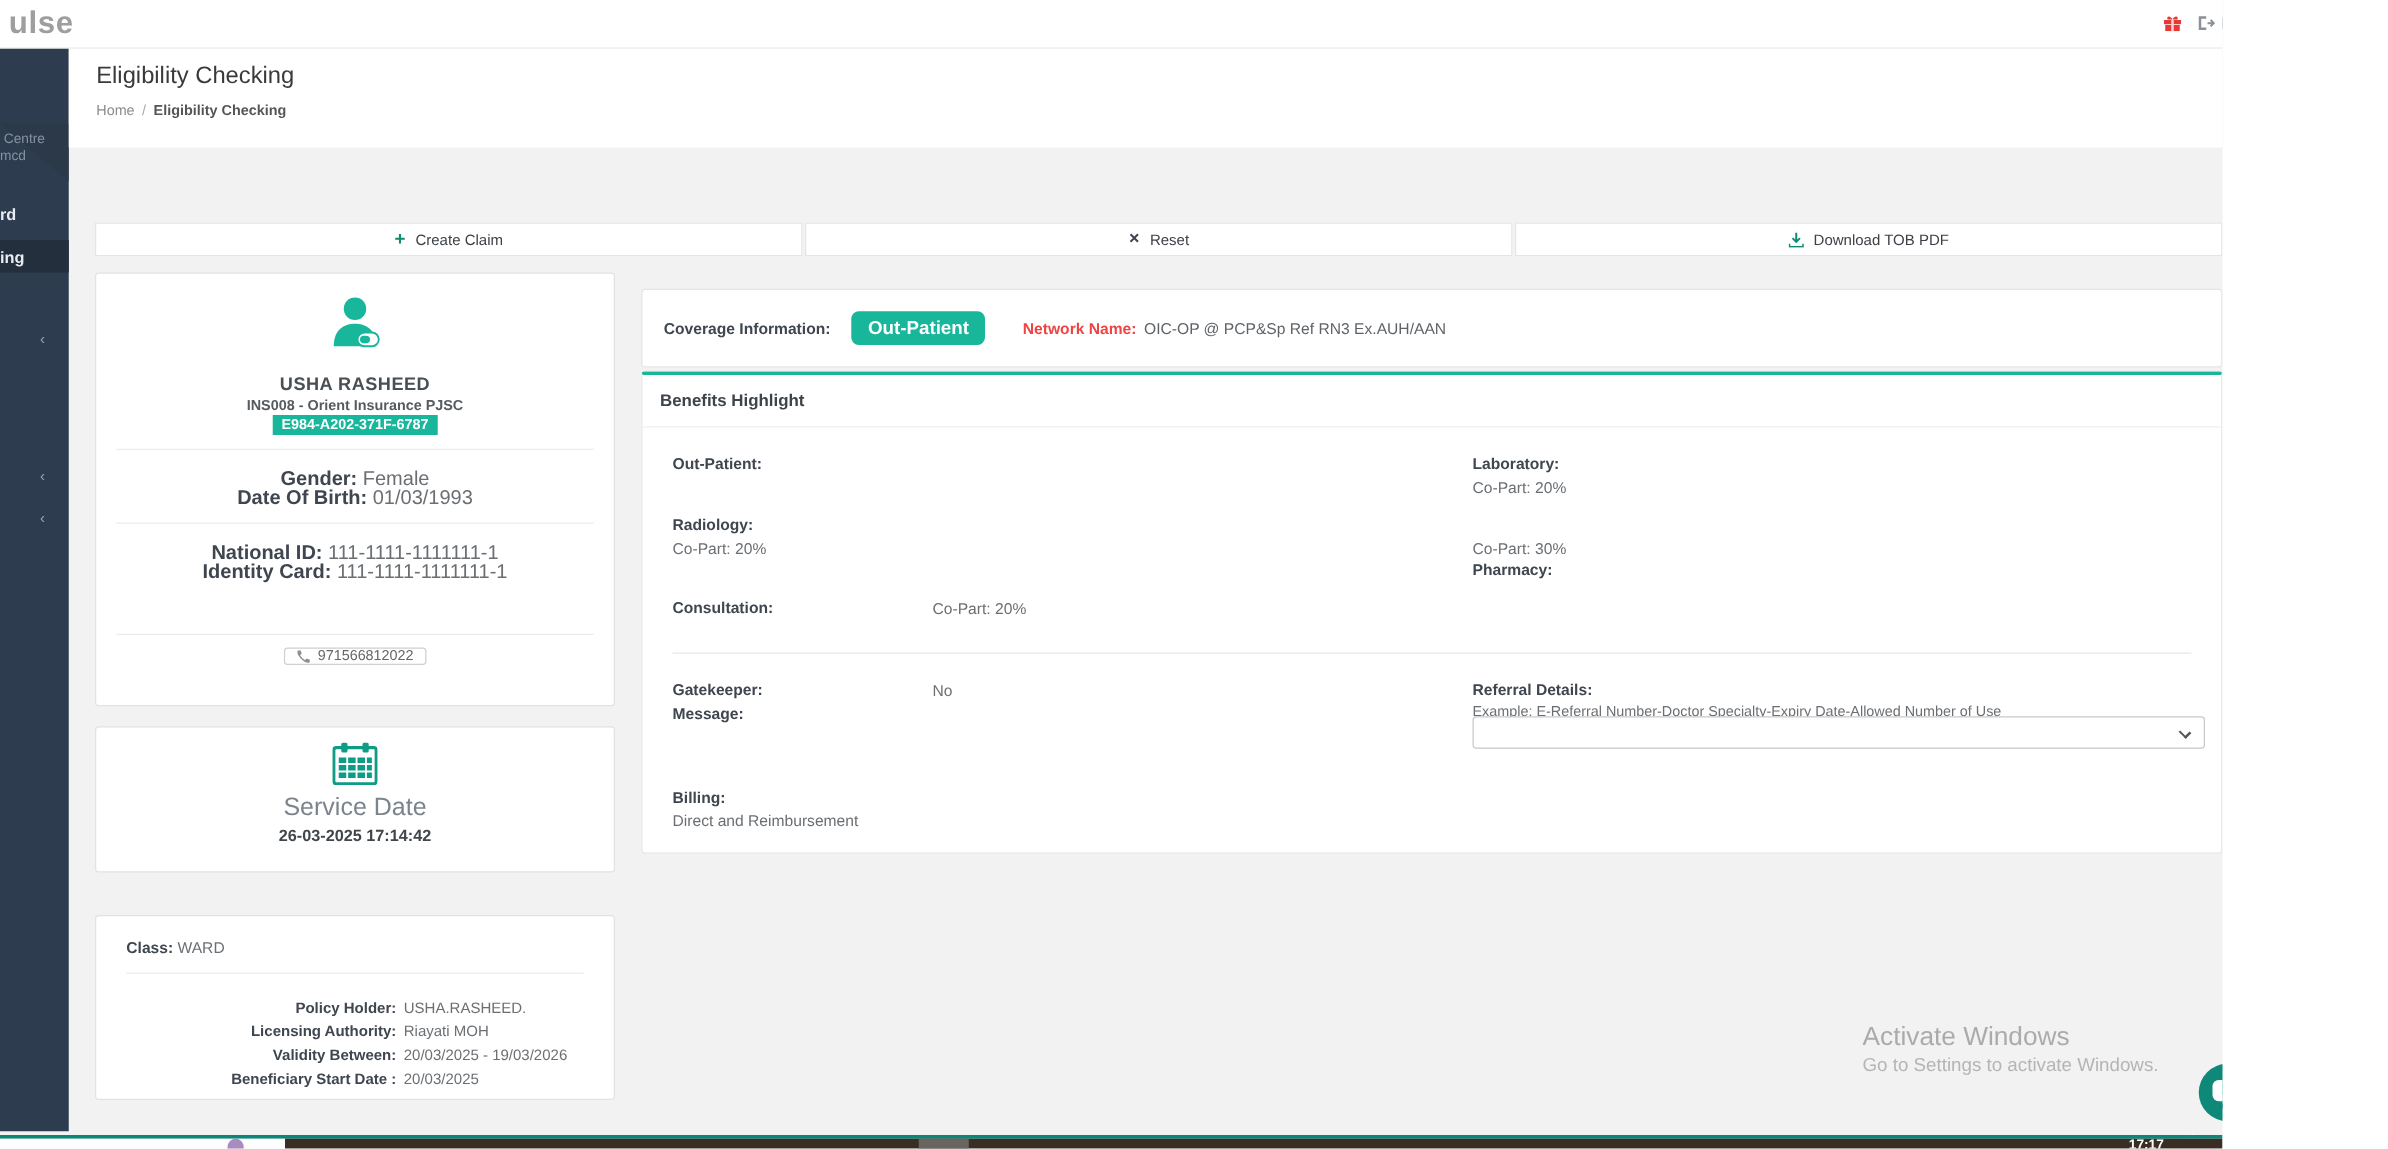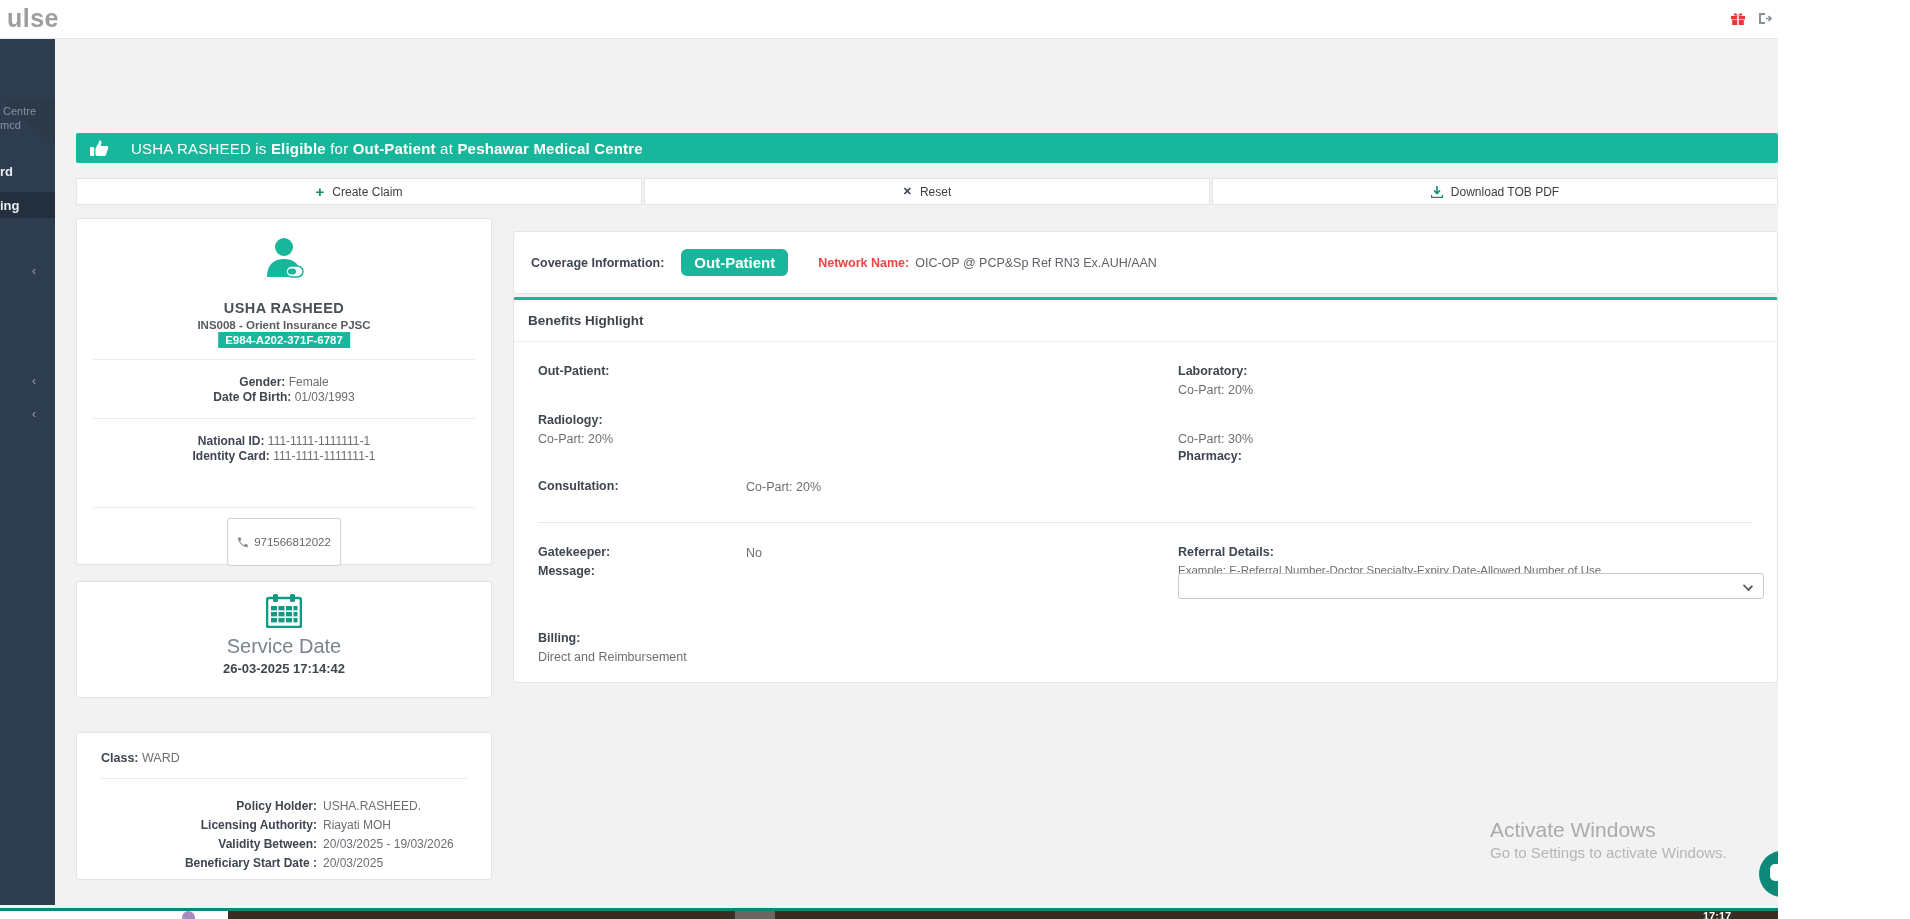--- a/index.html
+++ b/index.html
@@ -42,23 +42,23 @@
 
   
   .card { position:absolute; background:#ffffff; border:1px solid #e2e2e2; border-radius:3px; }
   .c1 { left:76px; top:218px; width:416px; height:347px; text-align:center; }
   .c2 { left:76px; top:581px; width:416px; height:117px; text-align:center; }
   .c3 { left:76px; top:732px; width:416px; height:148px; }
   .hr { position:absolute; left:16px; right:16px; border-top:1px solid #ececec; }
   .pname { position:absolute; left:0; width:100%; top:81px; font-size:14.5px; font-weight:bold; color:#4a4f54; letter-spacing:.4px; }
   .pins { position:absolute; left:0; width:100%; top:100px; font-size:11.5px; font-weight:bold; color:#565b60; }
   .pcard-badge { position:absolute; left:50%; transform:translateX(-50%); top:113px; background:#18b79b; color:#fff; font-size:11.5px; font-weight:bold; padding:2px 7px; }
-  .kv { position:absolute; left:0; width:100%; font-size:12px; color:#6b6f73; }
+  .kv { position:absolute; left:0; width:100%; font-size:16px; color:#6b6f73; }
   .kv b { color:#3f4650; font-weight:bold; }
-  .phonechip { position:absolute; left:50%; transform:translateX(-50%); top:299px; display:inline-flex; align-items:center; gap:6px; border:1px solid #cfcfcf; border-radius:3px; padding:17px 9px; font-size:11.5px; color:#666; background:#fff; cursor:pointer; white-space:nowrap; }
+  .phonechip { position:absolute; left:50%; transform:translateX(-50%); top:299px; display:inline-flex; align-items:center; gap:6px; border:1px solid #cfcfcf; border-radius:3px; padding:0 9px; font-size:11.5px; color:#666; background:#fff; cursor:pointer; white-space:nowrap; }
   .svcdate { position:absolute; left:0; width:100%; top:53px; font-size:20px; color:#7b848c; }
   .svcdt { position:absolute; left:0; width:100%; top:79px; font-size:13px; font-weight:bold; color:#41464b; }
   .classline { position:absolute; left:24px; top:18px; font-size:12.5px; color:#6b6f73; }
   .classline b { color:#3f4650; }
   .polrow { position:absolute; left:0; width:100%; display:flex; font-size:12px; }
   .polrow .pl { width:240px; text-align:right; font-weight:bold; color:#3f4650; }
   .polrow .pv { margin-left:6px; color:#6b6f73; }
 
   
   .panelA { position:absolute; left:513px; top:231px; width:1265px; height:63px; background:#fff; border:1px solid #e5e5e5; border-radius:3px; display:flex; align-items:center; }
@@ -129,30 +129,27 @@
       <div class="sb-frag" style="left:3px; top:66px;">Centre</div>
       <div class="sb-frag" style="left:0; top:80px;">mcd</div>
       <div class="sb-frag b" style="left:0; top:125px;">rd</div>
       <div class="sb-active"></div>
       <div class="sb-frag b" style="left:0; top:159px;">ing</div>
       <div class="sb-chev" style="left:32px; top:225px;">‹</div>
       <div class="sb-chev" style="left:32px; top:335px;">‹</div>
       <div class="sb-chev" style="left:32px; top:368px;">‹</div>
     </div>
 
-
-    <div class="banner">
-      <span class="thumb">
-        <svg width="19" height="17" viewBox="0 0 19 17">
-          <rect x="0" y="7" width="4.2" height="9" rx="1" fill="#ffffff"></rect>
-          <path d="M5.5 8.2 L8.5 3.2 C8.8 1.2 9.2 0.4 10.3 0.6 C11.6 0.9 11.8 2.4 11.3 4 L10.7 6 H16.7 C18 6 18.6 7 18.2 8.1 L15.9 14.7 C15.6 15.6 14.9 16 14 16 H7.2 C6.3 16 5.5 15.3 5.5 14.3 Z" fill="#ffffff"></path>
-        </svg>
-      </span>
-      <span class="btxt"><span>USHA RASHEED</span><span> is </span><b>Eligible</b><span> for </span><b>Out-Patient</b><span> at </span><b>Peshawar Medical Centre</b></span>
-    </div>
+    <div class="pagehead">
+      <div class="ptitle">Eligibility Checking</div>
+      <div class="crumb">
+        <span>Home</span><span class="sep">/</span><span class="cur">Eligibility Checking</span>
+      </div>
+    </div>
+
 
     <div class="btnrow">
       <div class="abtn">
         <span class="ic-plus">+</span>
         <span>Create Claim</span>
       </div>
       <div class="abtn">
         <span class="ic-x">✕</span>
         <span>Reset</span>
       </div>

